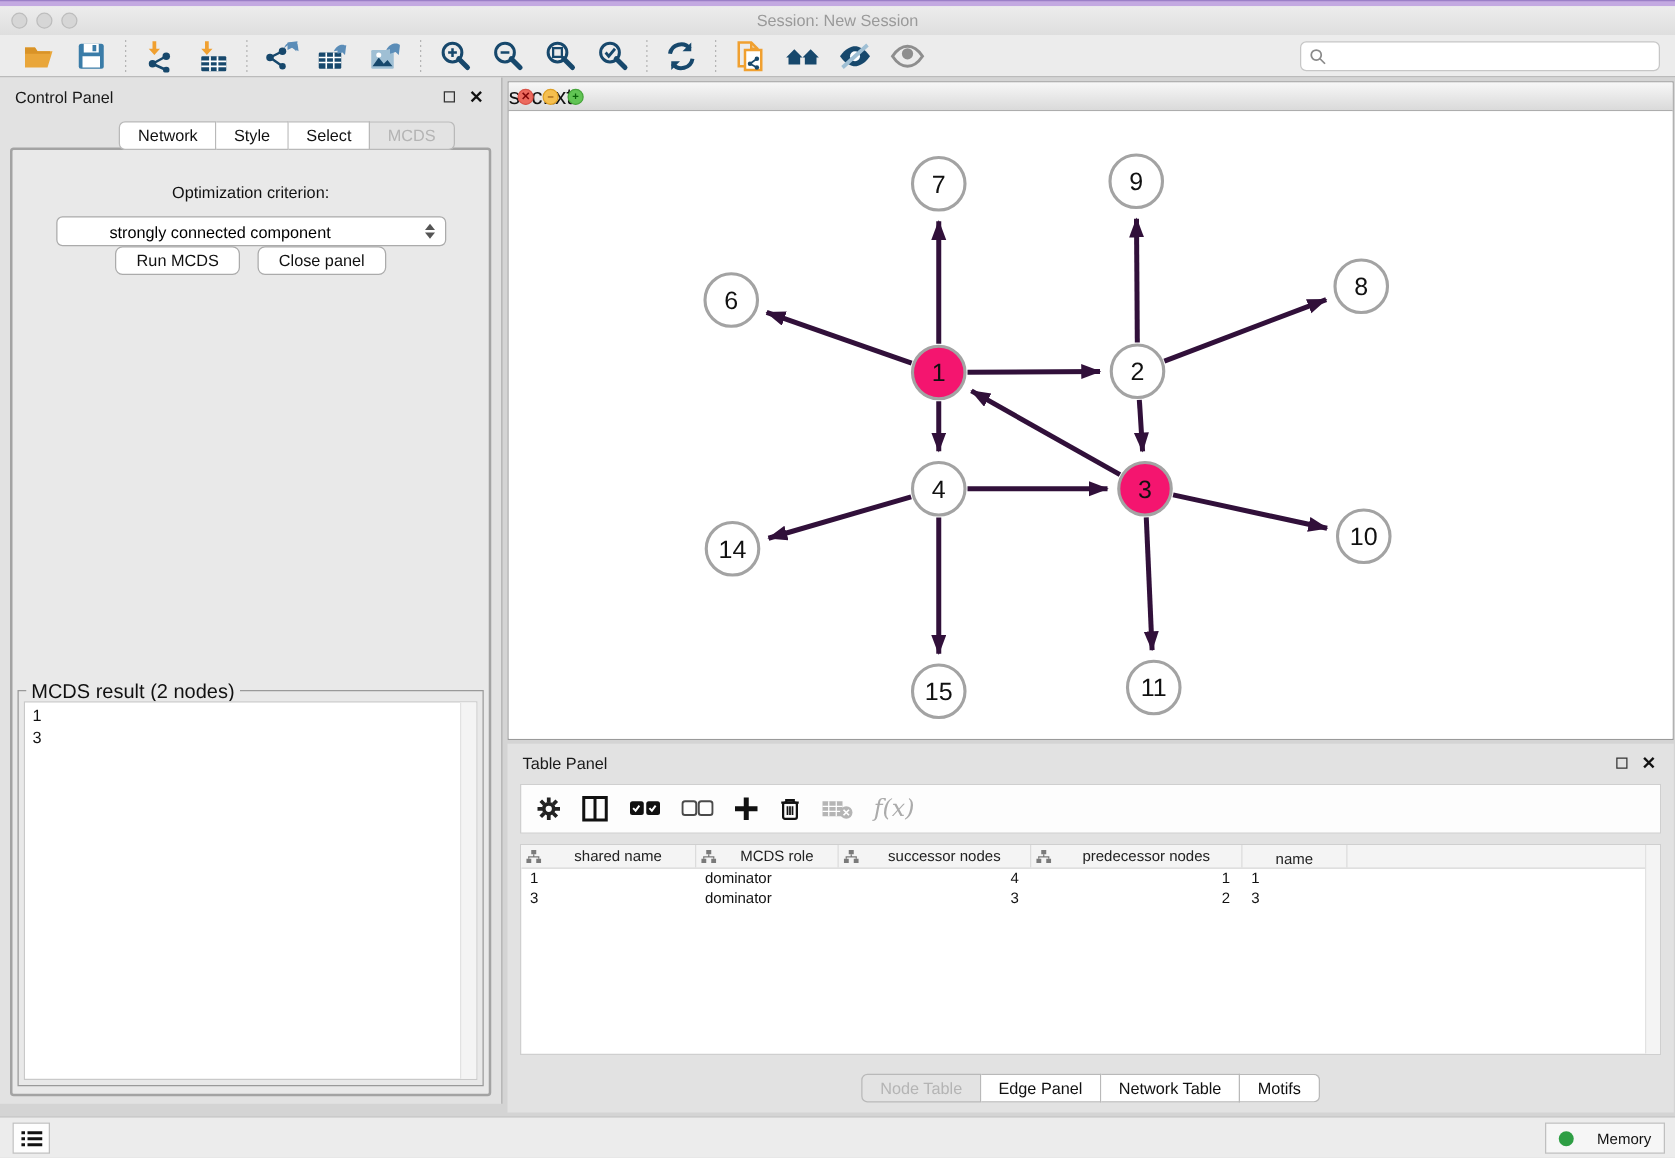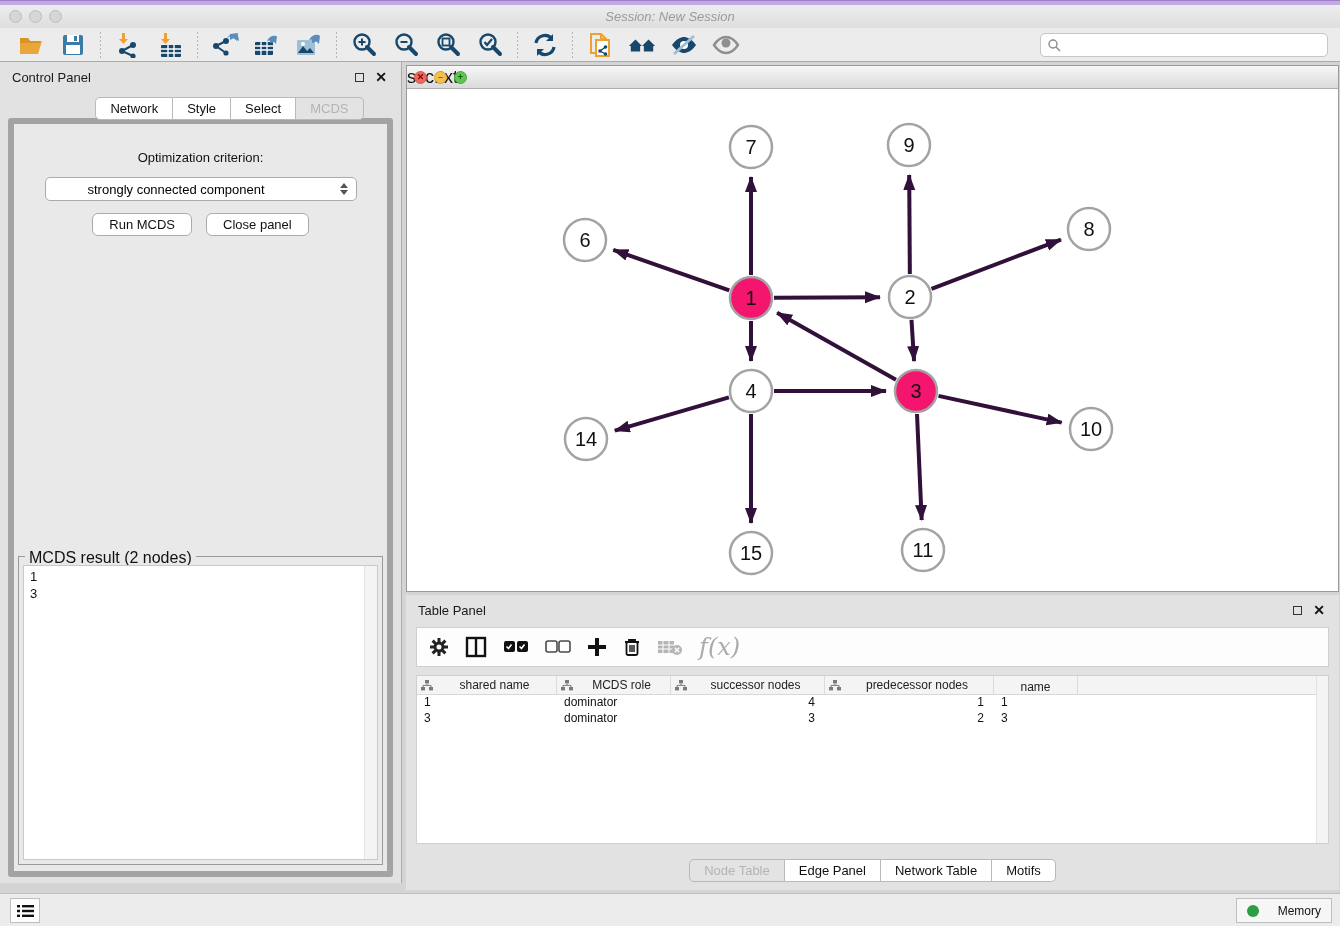--- a/index.html
+++ b/index.html
@@ -4,21 +4,21 @@
 <style>
   * { margin:0; padding:0; box-sizing:border-box; }
   html,body { width:1340px; height:926px; font-family:"Liberation Sans", sans-serif; background:#ECECEC; overflow:hidden; position:relative; }
 
   
   #top-strip { position:absolute; top:0; left:0; right:0; height:5px; background:#C3A9E1; border-top:1px solid #9B7FC7; }
   #titlebar { position:absolute; top:5px; left:0; right:0; height:23px; background:linear-gradient(#EDEDED,#DEDEDE); display:flex; align-items:center; }
   .traffic { width:13px; height:13px; border-radius:50%; margin-right:7px; }
   #mac-buttons { display:flex; margin-left:9px; }
   .traffic.inactive { background:#D6D6D6; border:1px solid #BDBDBD; }
-  #window-title { position:absolute; left:0; right:0; text-align:center; color:#9A9A9A; font-size:13px;font-style:italic; }
+  #window-title { position:absolute; left:0; right:0; text-align:center; color:#9A9A9A; font-size:13px; }
 
   #toolbar { position:absolute; top:28px; left:0; right:0; height:34px; background:#ECECEC; border-bottom:1px solid #ABABAB; display:flex; align-items:center; padding-left:10px; }
   .tb-icon { width:28px; height:28px; margin:0 7px; display:flex; align-items:center; justify-content:center; }
   .tb-sep { width:1px; height:26px; margin:0 6px; background-image:linear-gradient(#B5B5B5 40%, transparent 40%); background-size:1px 4px; }
   #search-box { position:absolute; right:12px; top:5px; width:288px; height:24px; background:#FFF; border:1px solid #C6C6C6; border-radius:5px; display:flex; align-items:center; padding-left:6px; }
   #search-box input { border:none; outline:none; flex:1; font-size:12px; background:transparent; }
 
   
   #desktop { position:absolute; top:62px; left:0; right:0; bottom:33px; background:#D4D4D4; }
 
@@ -29,28 +29,28 @@
   .panel-btn { width:16px; height:16px; margin-left:6px; display:flex; align-items:center; justify-content:center; color:#222; font-size:12px; }
   .float-glyph { width:9px; height:9px; border:1.5px solid #333; }
   .close-glyph { font-weight:bold; font-size:14px; color:#111; line-height:1; }
 
   #ctl-tabs { position:absolute; top:35px; left:0; width:100%; display:flex; justify-content:center; z-index:2;margin-left:29px; }
   .seg-tab { font-size:13px; padding:3px 14px; background:#FFF; border:1px solid #B9B9B9; border-left:none; color:#111; }
   .seg-tab:first-child { border-left:1px solid #B9B9B9; border-radius:5px 0 0 5px; }
   .seg-tab:last-child { border-radius:0 5px 5px 0; }
   .seg-tab.selected { background:#E3E3E3; color:#B4B4B4; }
 
-  #ctl-body { position:absolute; top:56px; left:8px; right:8px; bottom:6px; background:#E9E9E9; border:6px solid #a3a3a3; border-radius:3px; }
+  #ctl-body { position:absolute; top:56px; left:8px; right:8px; bottom:6px; background:#E9E9E9; border:2px solid #a3a3a3; border-radius:3px; }
   #opt-label { text-align:center; margin-top:26px; font-size:13px; color:#111; }
   #opt-select { margin:12px auto 0; width:312px; height:24px; background:#FFF; border:1px solid #ABABAB; border-radius:5px; display:flex; align-items:center; padding:0 8px 0 12px; font-size:13px; }
   #opt-select .sel-text { flex:1;margin-left:30px; }
   .stepper { display:flex; flex-direction:column; gap:2px; }
   .tri-up { width:0; height:0; border-left:4px solid transparent; border-right:4px solid transparent; border-bottom:5px solid #555; }
   .tri-down { width:0; height:0; border-left:4px solid transparent; border-right:4px solid transparent; border-top:5px solid #555; }
-  #ctl-buttons { display:flex; justify-content:center; gap:14px; margin-top:12px; }
+  #ctl-buttons { display:flex; justify-content:center; gap:14px; margin-top:0; }
   .mac-button { background:#FFF; border:1px solid #ABABAB; border-radius:6px; font-size:13px; padding:3px 16px; color:#111; }
 
   #result-group { position:absolute; left:4px; right:4px; top:432px; bottom:6px; border:1px solid #9A9A9A; }
   #result-label { position:absolute; top:-8px; left:6px; background:#E9E9E9; padding:0 4px; font-size:16px; color:#111; }
   #result-area { position:absolute; inset:8px 4px 4px 4px; background:#FFF; border:1px solid #C9C9C9; }
   #result-text { position:absolute; inset:2px 16px 2px 6px; font-size:13px; line-height:17px; white-space:pre; color:#111; }
   #result-scroll { position:absolute; top:0; bottom:0; right:0; width:13px; background:#F4F4F4; border-left:1px solid #E2E2E2; }
 
   
   #network-window { position:absolute; left:406px; top:3px; width:933px; height:527px; background:#FFF; border:1px solid #9A9A9A; }
@@ -59,21 +59,21 @@
   .tl-close { background:#EC6A5E; border:1px solid #D95349; color:#7E0508; }
   .tl-min { background:#F5BF4F; border:1px solid #DFA023; color:#985712; }
   .tl-max { background:#61C454; border:1px solid #47A53B; color:#0A610A; }
   #nw-title { position:absolute; left:0; right:0; font-size:18px; color:#111; }
   #graph-canvas { position:absolute; top:23px; left:0; right:0; bottom:0; background:#FFF; }
 
   
   #table-panel { position:absolute; left:406px; top:533px; width:933px; height:295px; background:#E2E2E2; }
   #tp-toolbar { position:absolute; top:32px; left:10px; right:10px; height:40px; background:#FDFDFD; border:1px solid #CFCFCF; display:flex; align-items:center; padding-left:12px; }
   .tp-icon { margin-right:16px; display:flex; align-items:center; justify-content:center; }
-  .fx-label { font-family:"DejaVu Serif", serif; font-style:italic; font-size:24px; color:#ABABAB; }
+  .fx-label { font-family:"DejaVu Serif", serif; font-style:italic; font-size:19px; color:#ABABAB; }
   #data-table { position:absolute; top:80px; left:10px; right:10px; bottom:46px; background:#FFF; border:1px solid #CFCFCF; overflow:hidden; }
   #tbl-header { display:flex; height:19px; background:#F4F4F4; border-bottom:1px solid #D8D8D8; }
   .th { display:flex; align-items:center; font-size:12px; color:#222; border-right:1px solid #DCDCDC; position:relative; }
   .th .th-text { flex:1; text-align:center; }
   .th .tree-ico { margin-left:4px; }
   .tr { display:flex; height:16px; font-size:12px; color:#111; }
   .td { overflow:hidden; white-space:nowrap; }
   .c0{width:140px;} .c1{width:114px;} .c2{width:154px;} .c3{width:169px;} .c4{width:84px;align-items:flex-end;}
   .al{padding-left:7px;text-align:left;} .ar{padding-right:10px;text-align:right;}
   #tbl-scroll { position:absolute; top:0; right:0; bottom:0; width:12px; background:#F4F4F4; border-left:1px solid #E2E2E2; }

